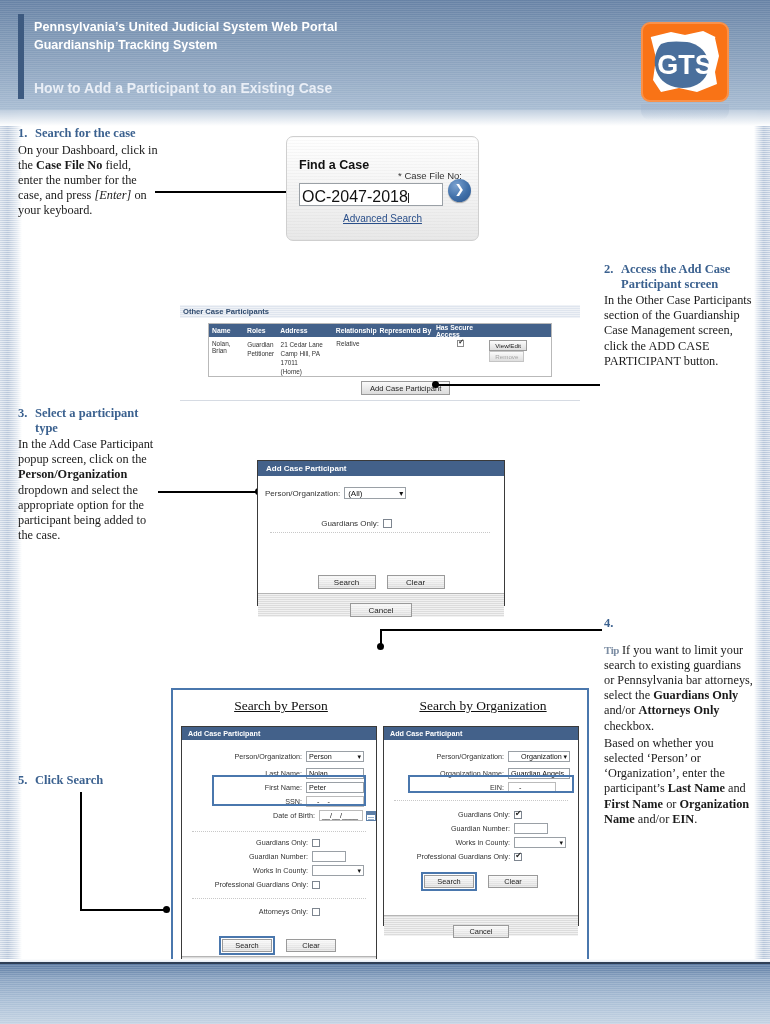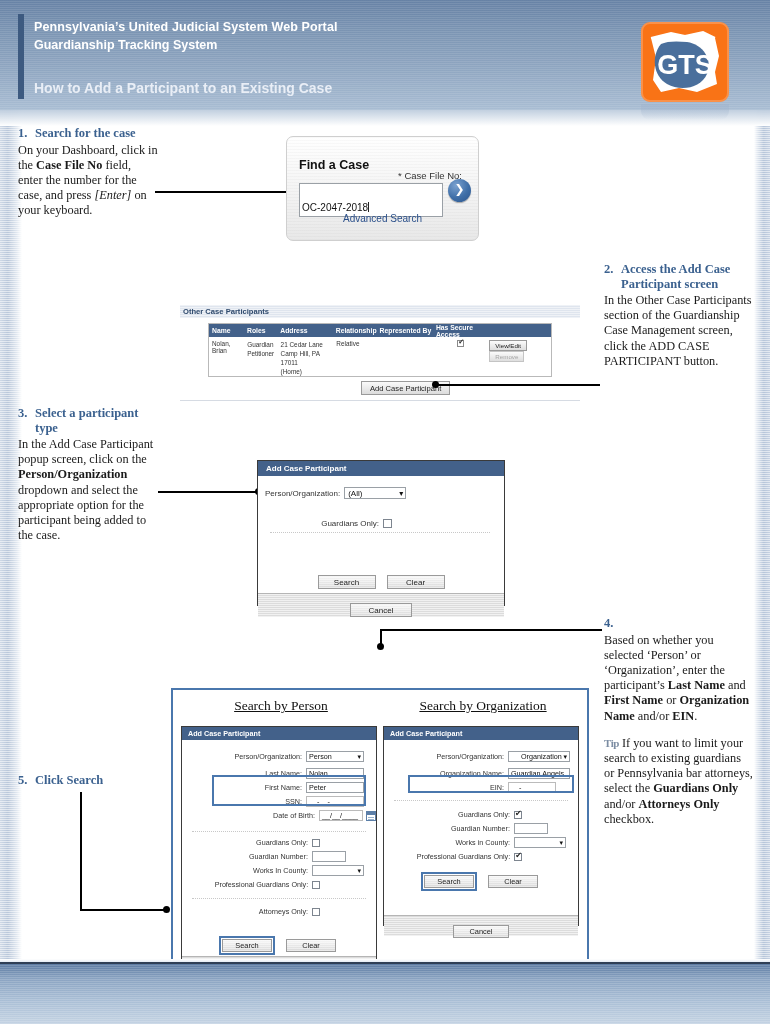--- a/index.html
+++ b/index.html
@@ -115,42 +115,42 @@
     font-size:12.5px; font-weight:bold; color:#111;margin-top:13px;
   }
   .findcase-label {
     position:absolute; right:16px; top:33px;
     font-family:"Liberation Sans", sans-serif;
     font-size:9.5px; color:#333;
   }
   .findcase-input {
     position:absolute; left:12px; top:46px; width:144px; height:23px;
     border:1px solid #9aa0a6; background:#fff;
-    font-family:"Liberation Sans", sans-serif; font-size:10px;
-    color:#111; padding:16px 2px; line-height:15px;
+    font-family:"Liberation Sans", sans-serif; font-size:16px;
+    color:#111; padding:5px 2px; line-height:15px;
   }
   .caret {
     display:inline-block; width:1px; height:10px; background:#222;
     vertical-align:-1px; margin-left:0px;
   }
   .go-btn {
     position:absolute; left:161px; top:42px; width:23px; height:23px;
     border-radius:50%;
     background:radial-gradient(circle at 35% 28%, #7ba2d0 0%, #3f6fa8 55%, #2c548a 100%);
     box-shadow:0 1px 1px rgba(0,0,0,.3);
   }
   .go-btn::after{
     content:"\276F"; position:absolute; left:0; right:0; top:3px;
     text-align:center; color:#fff; font-size:12px;
     font-family:"DejaVu Sans", sans-serif; font-weight:bold;
   }
   .adv-search {
     position:absolute; left:0; right:0; top:76px; text-align:center;
     font-family:"Liberation Sans", sans-serif; font-size:10px;
-    color:#2a4f8a; 
+    color:#2a4f8a; text-decoration:underline;
   }
 
   
   .ocp {
     position:absolute; left:180px; top:305px; width:400px;
   }
   .ocp-bar {
     height:13px; width:400px;
     background:
       repeating-linear-gradient(0deg, rgba(255,255,255,.5) 0 1px, rgba(0,0,0,0) 1px 2px),
@@ -461,25 +461,25 @@
   </div>
   <div class="dlg-foot">
     <span class="btn" style="width:62px; height:14px; line-height:13px; font-size:8px;">Cancel</span>
   </div>
 </div>
 
 <div style="position:absolute; left:604px; top:616px; width:150px;">
   <div class="num-col">
     <div class="n step-head">4.</div>
   </div>
+  <div class="step-body" style="margin-top:12px;">
+    <span class="tip-icon">Tip</span><span> If you want to limit your search to existing guardians or Pennsylvania bar attorneys, select the </span><b>Guardians Only</b><span> and/or </span><b>Attorneys Only</b><span> checkbox.</span>
+  </div>
   <div class="step-body" style="margin-top:2px;">
     <span>Based on whether you selected ‘Person’ or ‘Organization’, enter the participant’s </span><b>Last Name</b><span> and </span><b>First Name</b><span> or </span><b>Organization Name</b><span> and/or </span><b>EIN</b><span>.</span>
-  </div>
-  <div class="step-body" style="margin-top:12px;">
-    <span class="tip-icon">Tip</span><span> If you want to limit your search to existing guardians or Pennsylvania bar attorneys, select the </span><b>Guardians Only</b><span> and/or </span><b>Attorneys Only</b><span> checkbox.</span>
   </div>
 </div>
 
 <div class="line-h" style="left:380px; top:629px; width:222px;"></div>
 <div class="line-v" style="left:380px; top:629px; height:17px;"></div>
 <div class="dot" style="left:377px; top:643px;"></div>
 
 <div style="position:absolute; left:18px; top:773px; width:150px;">
   <div class="num-col">
     <div class="n step-head">5.</div>

